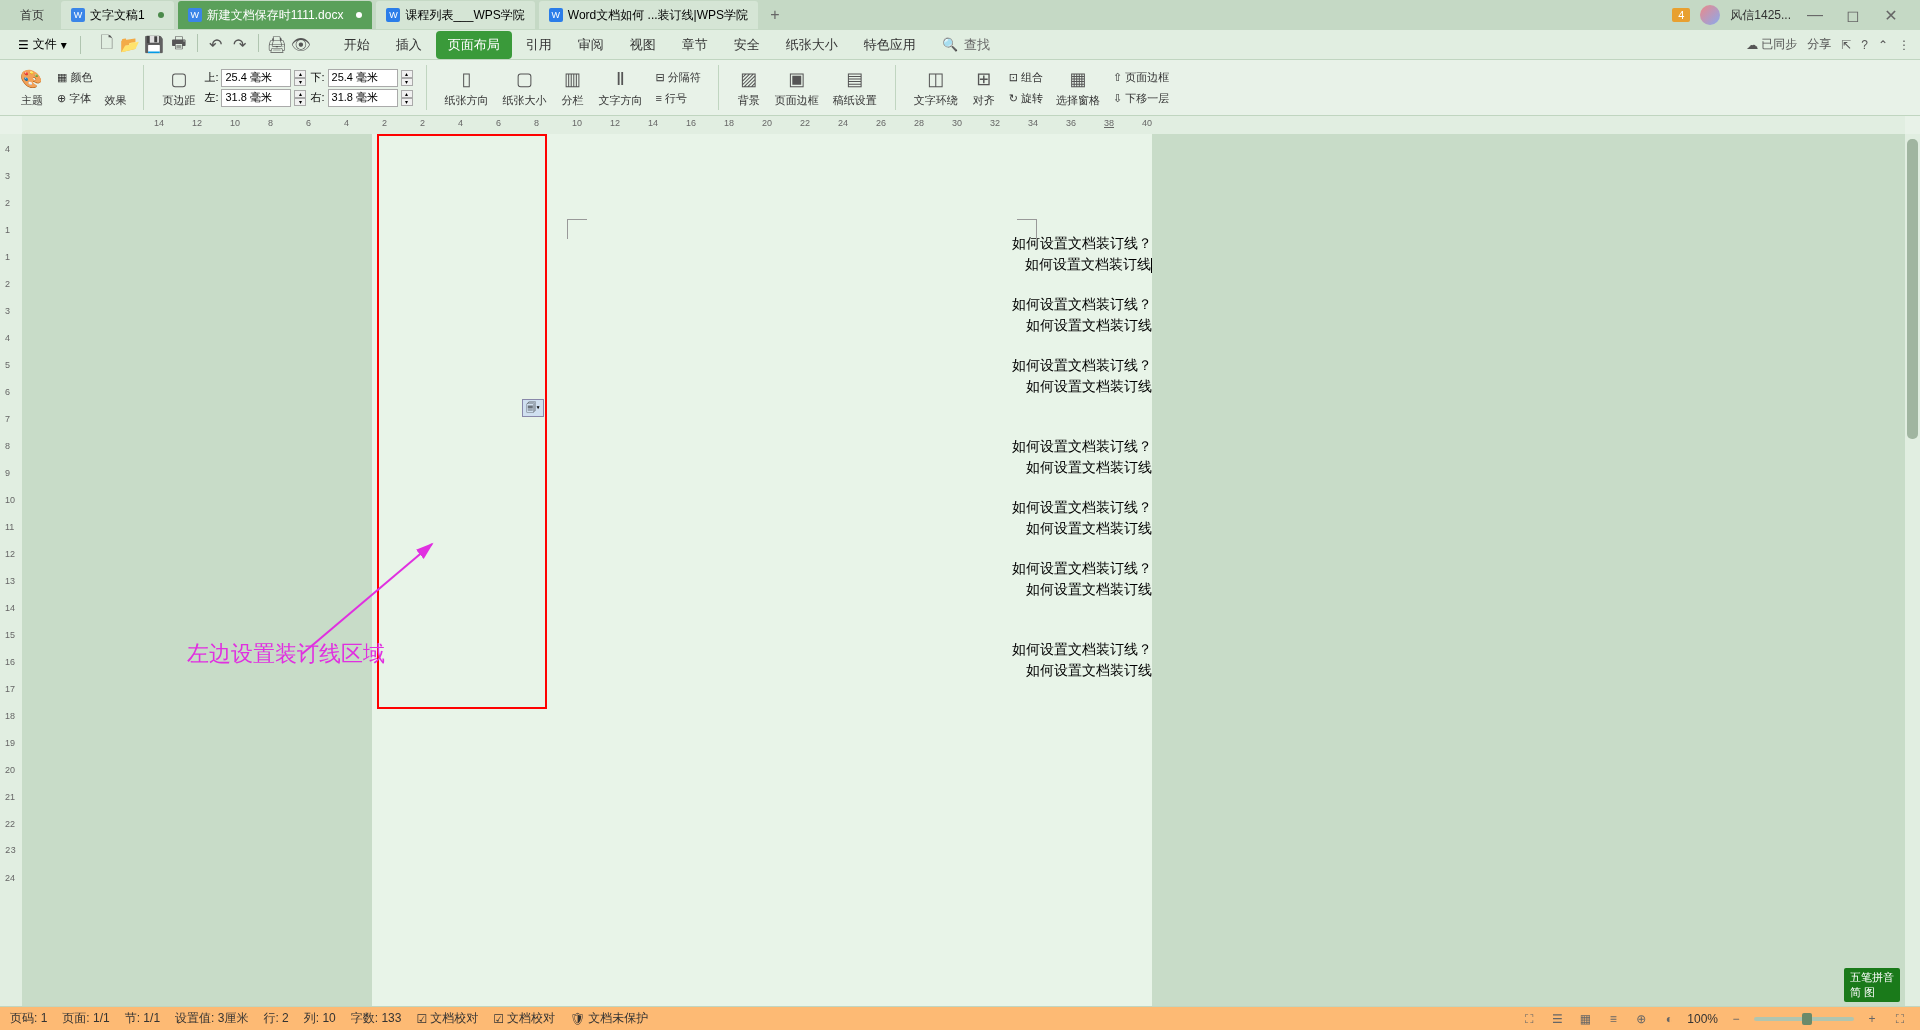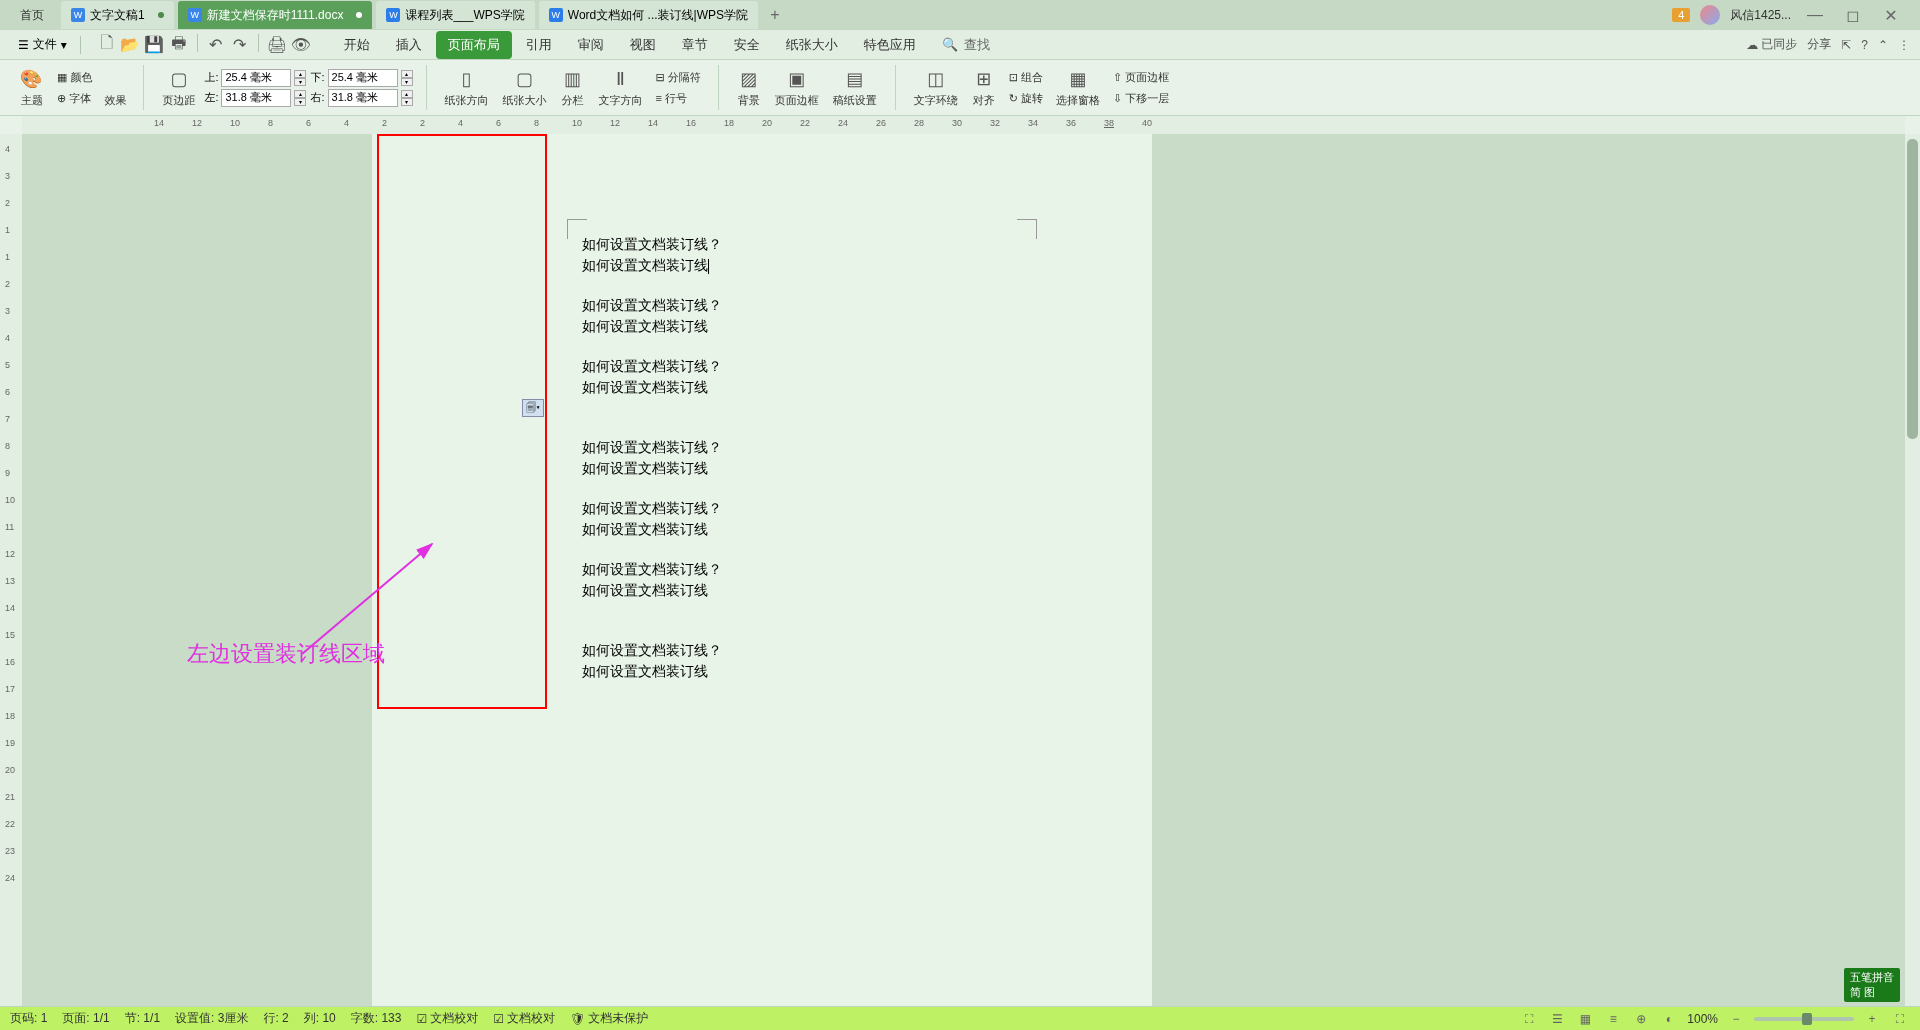--- a/index.html
+++ b/index.html
@@ -53,39 +53,39 @@
     
     
     .doc-area { display: flex; height: calc(100vh - 30px - 30px - 56px - 18px - 24px); background: #c8dcc8; }
     .v-ruler { width: 22px; background: #e1eee1; position: relative; font-size: 9px; color: #666; }
     .v-mark { position: absolute; left: 5px; }
     .doc-scroll { flex: 1; overflow: auto; position: relative; padding: 0 0 20px 0; }
     .page { width: 780px; min-height: 1000px; background: #e8f4e8; margin: 0 0 0 350px; position: relative; padding: 100px 0 0 210px; }
     .page-corner { position: absolute; width: 20px; height: 20px; border-color: #999; }
     .corner-tl { top: 85px; left: 195px; border-left: 1px solid #999; border-top: 1px solid #999; }
     .corner-tr { top: 85px; right: 115px; border-right: 1px solid #999; border-top: 1px solid #999; }
-    .doc-line { font-size: 14px; color: #000; line-height: 20px; margin-bottom: 1px; font-family: Liberation Sans, sans-serif; }
+    .doc-line { font-size: 14px; color: #000; line-height: 20px; margin-bottom: 1px; font-family: Liberation Mono, monospace; text-align: right; }
     .doc-para { margin-bottom: 20px; }
     .big-para { margin-bottom: 40px; }
     .cursor-line::after { content: ""; display: inline-block; width: 1px; height: 15px; background: #000; vertical-align: middle; }
     
     
     .red-box { position: absolute; border: 2px solid #f00; top: 0; left: 355px; width: 170px; height: 575px; pointer-events: none; z-index: 10; }
     .anno-text { position: absolute; top: 505px; left: 165px; font-size: 22px; color: #e030e0; z-index: 10; font-family: "SimSun", serif; }
     .anno-arrow { position: absolute; top: 400px; left: 270px; z-index: 10; }
     
     
     .paste-icon { position: absolute; top: 265px; left: 500px; width: 22px; height: 18px; background: #d0e0f0; border: 1px solid #88a; font-size: 10px; display: flex; align-items: center; justify-content: center; cursor: pointer; z-index: 5; }
     
     
     .v-scroll { width: 15px; background: #e1eee1; position: relative; }
     .scroll-thumb { position: absolute; left: 2px; width: 11px; background: #a0b5a0; border-radius: 5px; }
     
     
-    .status-bar { height: 24px; background: #bef264; display: flex; align-items: center; padding: 0 10px; font-size: 12px; color: #333; border-top: 1px solid #c0d5c0; gap: 15px; }
+    .status-bar { height: 24px; background: #fdba74; display: flex; align-items: center; padding: 0 10px; font-size: 12px; color: #333; border-top: 1px solid #c0d5c0; gap: 15px; }
     .status-item { display: flex; align-items: center; gap: 3px; cursor: pointer; }
     .status-right { margin-left: auto; display: flex; align-items: center; gap: 8px; }
     .view-btn { width: 20px; height: 18px; display: flex; align-items: center; justify-content: center; color: #666; cursor: pointer; }
     .zoom-slider { width: 100px; height: 4px; background: #b0c5b0; position: relative; border-radius: 2px; }
     .zoom-thumb { position: absolute; top: -4px; left: 48px; width: 10px; height: 12px; background: #6a8a6a; border-radius: 2px; }
     
     
     .ime { position: absolute; bottom: 28px; right: 20px; background: #1a7a1a; color: #fff; font-size: 11px; padding: 2px 6px; border-radius: 2px; z-index: 20; display: flex; flex-direction: column; }
     
     svg { display: block; }
@@ -367,21 +367,21 @@
       <span class="v-mark" style="top: 442px;">13</span>
       <span class="v-mark" style="top: 469px;">14</span>
       <span class="v-mark" style="top: 496px;">15</span>
       <span class="v-mark" style="top: 523px;">16</span>
       <span class="v-mark" style="top: 550px;">17</span>
       <span class="v-mark" style="top: 577px;">18</span>
       <span class="v-mark" style="top: 604px;">19</span>
       <span class="v-mark" style="top: 631px;">20</span>
       <span class="v-mark" style="top: 658px;">21</span>
       <span class="v-mark" style="top: 685px;">22</span>
-      <span class="v-mark" style="top: 712px;">23</span>
+      <span class="v-mark" style="top: 712px; font-family: Liberation Mono, monospace;">23</span>
       <span class="v-mark" style="top: 739px;">24</span>
     </div>
   <div class="doc-scroll">
 
     <div class="red-box"></div>
     <div class="anno-text">左边设置装订线区域</div>
     <svg class="anno-arrow" width="150" height="130">
       <defs>
           <marker id="ah" markerWidth="10" markerHeight="10" refX="8" refY="3" orient="auto">
             <path d="M0,0 L0,6 L9,3 z" fill="#e030e0"></path>

